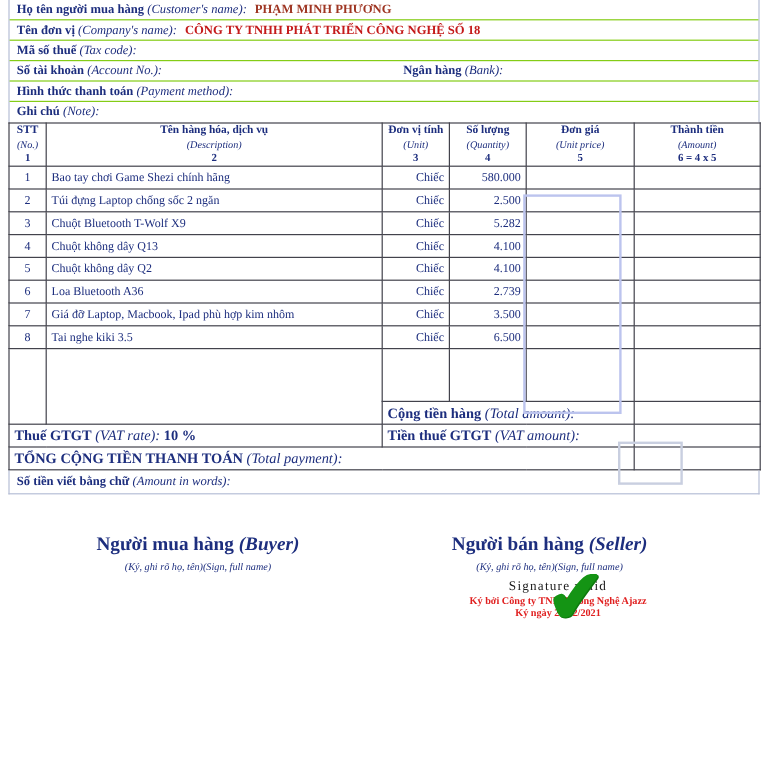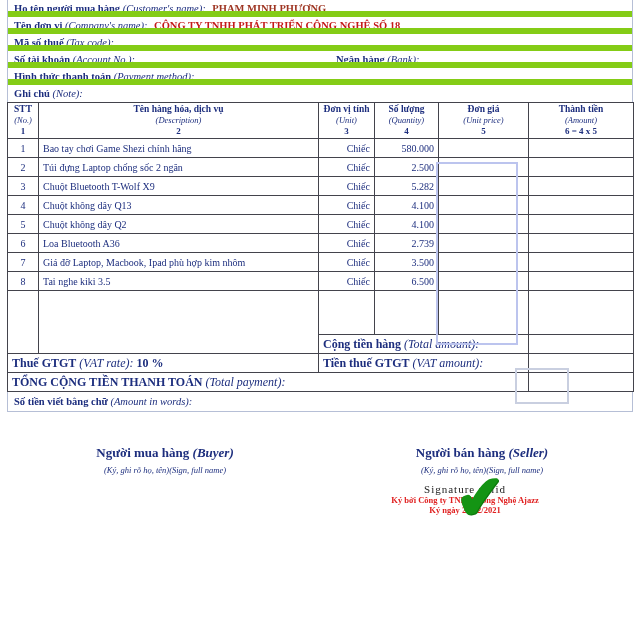--- a/index.html
+++ b/index.html
@@ -6,21 +6,21 @@
   html,body { margin:0; padding:0; }
   body {
     width:640px; height:640px; background:#ffffff; position:relative;
     font-family:"Liberation Serif", serif; overflow:hidden; color:#1d2e7e;
   }
   .doc { position:absolute; left:7px; top:0; width:626px; }
 
   
   .hdr-area { border-left:1px solid #b6bfd6; border-right:1px solid #b6bfd6; }
   .hdr-row {
-    height:17px; border-bottom:6px solid #84cc16;
+    height:17px; border-bottom:1px solid #84cc16;
     padding:2px 6px 0 6px; font-size:10.5px; line-height:13px;
     white-space:nowrap; overflow:hidden;
   }
   .lbl { font-weight:bold; color:#1d2e7e; }
   .en  { font-style:italic; color:#1d2e7e; }
   .val-maroon { font-weight:bold; color:#9e3522; margin-left:4px; }
   .val-red    { font-weight:bold; color:#c41a1a; margin-left:4px; }
   .val-navy   { font-weight:bold; color:#1d2e7e; margin-left:4px; }
   .two { display:flex; }
   .two .f1 { width:322px; }
@@ -46,25 +46,25 @@
   td.center { }
 
   
   .aw {
     border-left:1px solid #b6bfd6; border-right:1px solid #b6bfd6; border-bottom:1px solid #b6bfd6;
     height:20px; padding:3px 6px 0 6px; font-size:10.5px; line-height:13px;
   }
 
   
   .sig-block { position:absolute; width:240px; text-align:center; }
-  .sig-title { font-size:13px; font-weight:bold; }
+  .sig-title { font-size:16px; font-weight:bold; }
   .sig-title .en { font-weight:bold; }
   .sig-note { font-size:8.5px; font-style:italic; margin-top:4px; }
   #buyer-block  { left:45px;  top:445px; }
-  #seller-block { left:362px; top:445px; }
+  #seller-block { left:338px; top:445px; }
 
   
   .stamp { position:absolute; left:330px; top:483px; width:270px; text-align:center; }
   .stamp-line1 { font-size:11px; color:#1b1b1b; letter-spacing:1px; }
   .stamp-line2, .stamp-line3 { font-size:8.5px; font-weight:bold; color:#e02020; line-height:10px; }
   .check {
     position:absolute; left:455px; top:468px; font-size:60px; line-height:60px;
     color:#149414; transform:rotate(-4deg); font-weight:bold;
     text-shadow:1px 1px 0 #0e7a0e;
   }

